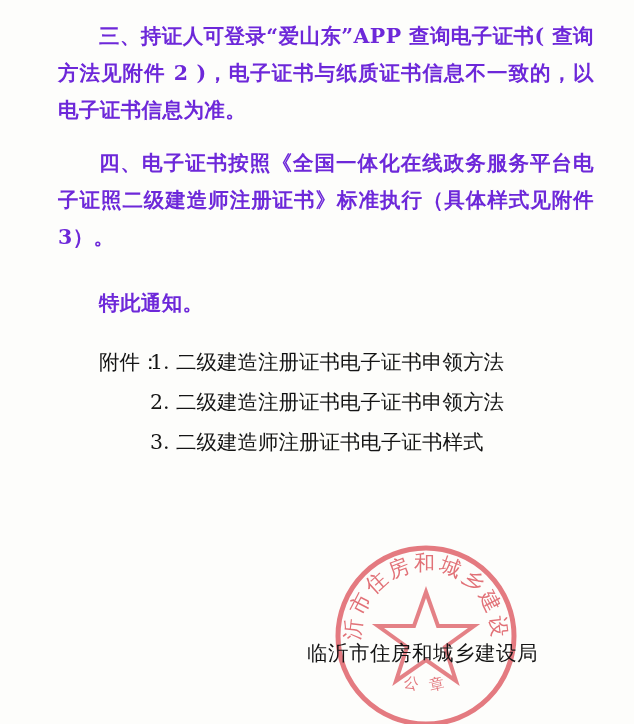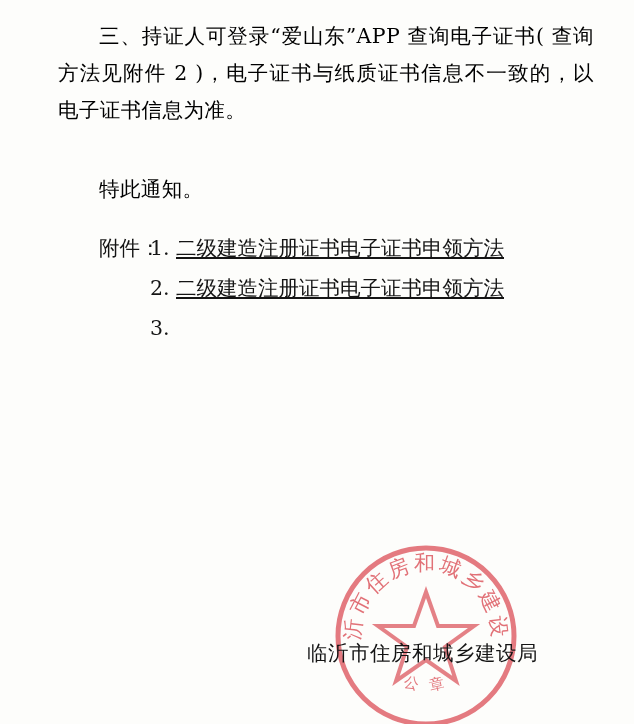--- a/index.html
+++ b/index.html
@@ -21,21 +21,22 @@
     padding: 18px 40px 0 58px;
     box-sizing: border-box;
   }
   .para {
     font-size: 20.5px;
     line-height: 37px;
     letter-spacing: 0.4px;
     text-align: justify;
     text-indent: 2em;
     margin: 0 0 3px 0;
-    color: #000000;
+    color: #6d28d9;
+    font-weight: bold;
   }
   .para.tight {
     margin-bottom: 0;
   }
   .spacer-sm { height: 13px; }
 
   .attach-block {
     margin-top: 20px;
     font-size: 20.5px;
     line-height: 40px;
@@ -55,21 +56,20 @@
   .attach-label.blank {
     visibility: hidden;
   }
   .attach-num {
     width: 26px;
     flex: none;
     text-align: left;
   }
   .attach-text {
     flex: 1;
-    text-decoration: underline;
   }
 
   .signature {
     position: absolute;
     right: 96px;
     bottom: 52px;
     text-align: center;
     font-size: 20.5px;
     line-height: 38px;
     color: #141414;
@@ -97,20 +97,21 @@
 </style>
 </head>
 <body>
 
 <div class="page">
 
   <p class="para">三、持证人可登录“爱山东”APP 查询电子证书( 查询方法见附件 2 )，电子证书与纸质证书信息不一致的，以电子证书信息为准。</p>
 
   <div class="spacer-sm"></div>
 
+  <p class="para">四、电子证书按照《全国一体化在线政务服务平台电子证照二级建造师注册证书》标准执行（具体样式见附件 3）。</p>
 
   <div class="spacer-sm"></div>
 
 
   <div class="spacer-sm"></div>
 
   <p class="para tight">特此通知。</p>
 
   <div class="attach-block">
 
@@ -122,20 +123,21 @@
 
     <div class="attach-row">
       <span class="attach-label blank">附件：</span>
       <span class="attach-num">2.</span>
       <span class="attach-text">二级建造注册证书电子证书申领方法</span>
     </div>
 
     <div class="attach-row">
       <span class="attach-label blank">附件：</span>
       <span class="attach-num">3.</span>
+      <span class="attach-text">二级建造师注册证书电子证书样式</span>
     </div>
 
   </div>
 
 </div>
 
 <div class="seal">
   <svg width="192" height="192" viewBox="0 0 192 192" xmlns="http://www.w3.org/2000/svg">
     <circle cx="96" cy="96" r="88" fill="none" stroke="#d8414a" stroke-width="5" opacity="0.85"></circle>
     <path d="M96 52 L108 86 L144 86 L115 107 L126 141 L96 120 L66 141 L77 107 L48 86 L84 86 Z" fill="none" stroke="#d8414a" stroke-width="4" opacity="0.8"></path>

